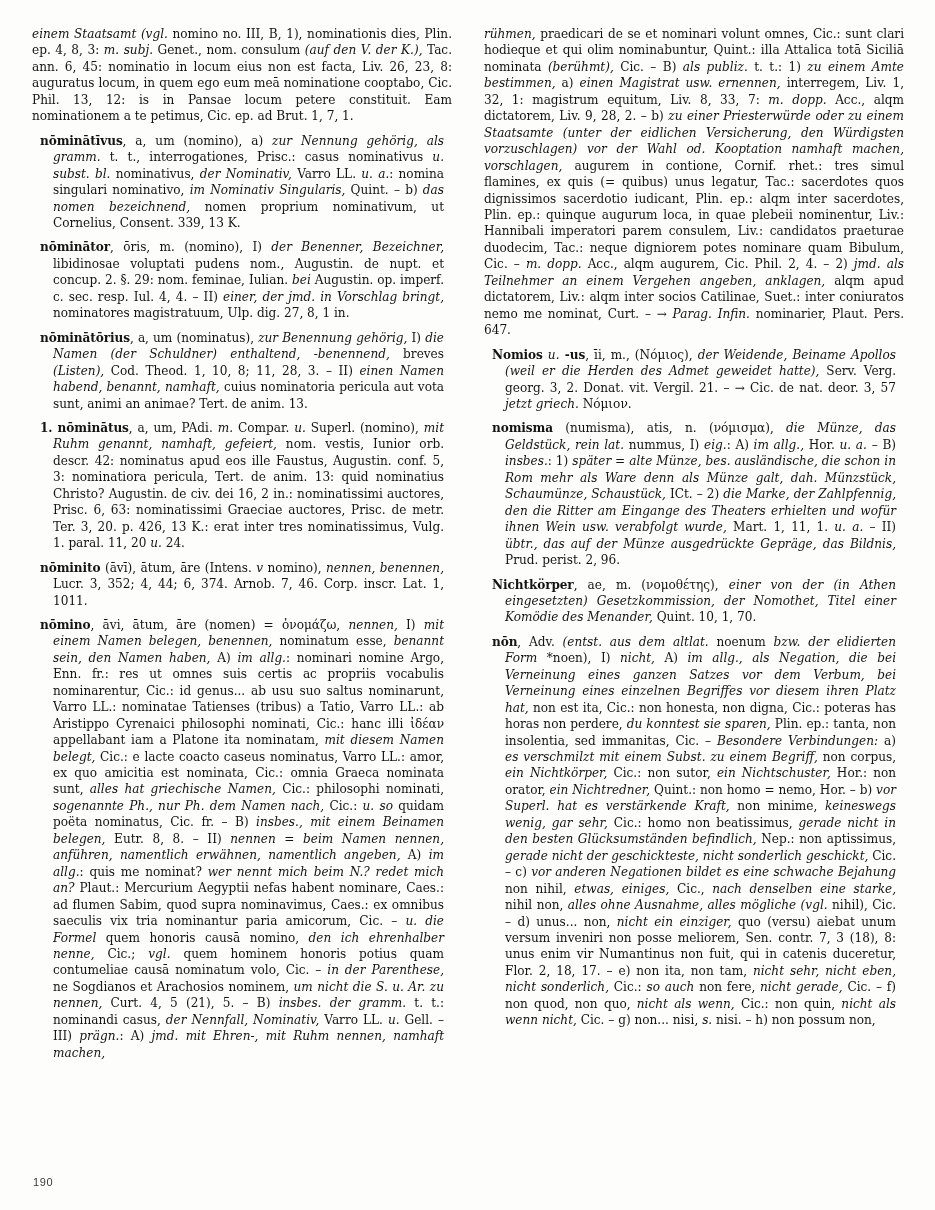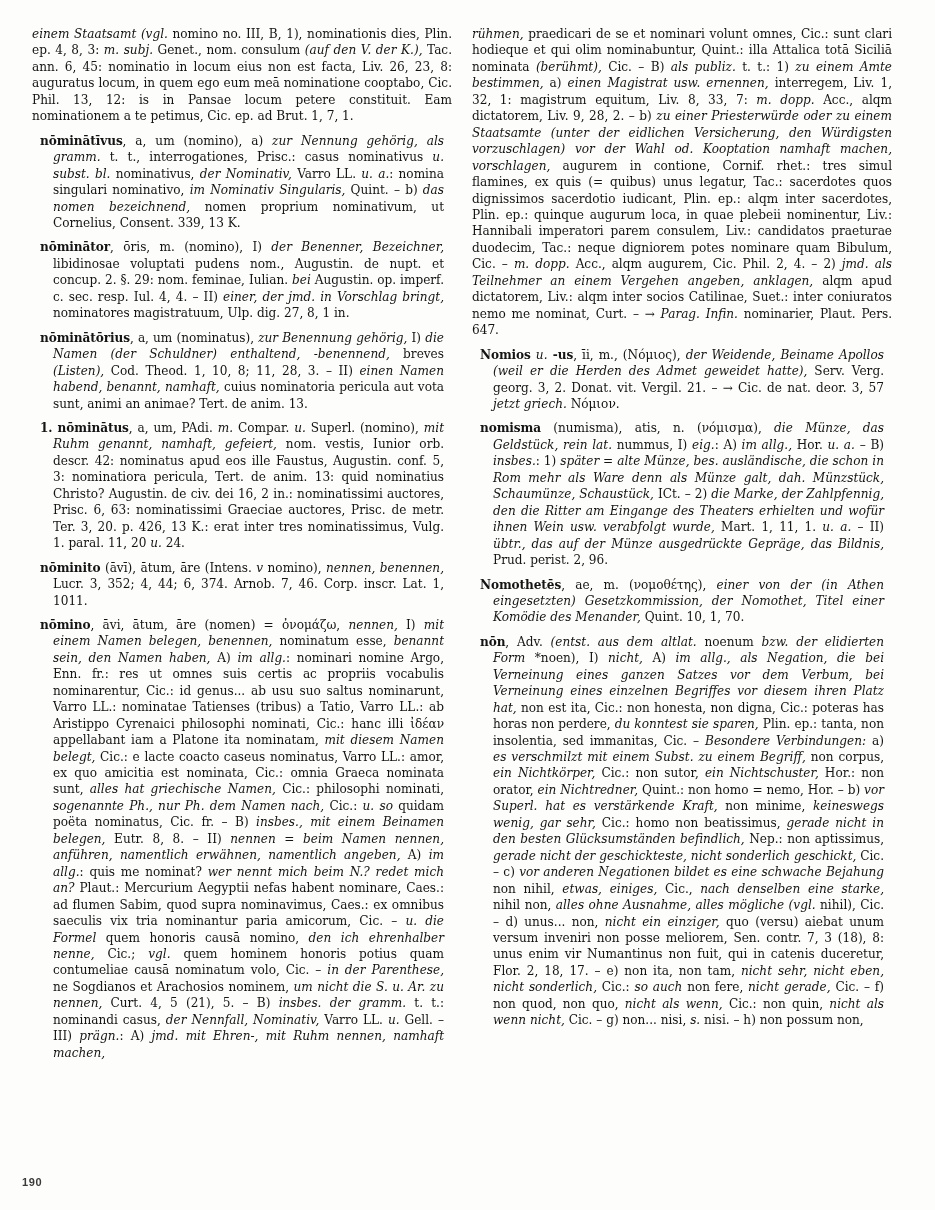--- a/index.html
+++ b/index.html
@@ -16,21 +16,21 @@
     font-family: "DejaVu Serif", "Liberation Serif", serif;
     color: #141414;
   }
   #columns {
     position: absolute;
     left: 32px;
     top: 26px;
     width: 872px;
     height: 1130px;
     display: flex;
-    gap: 20px;
+    gap: 32px;
   }
   .col {
     width: 420px;
     font-size: 12.1px;
     line-height: 16.45px;
     text-align: justify;
     text-justify: inter-word;
     hyphens: manual;
   }
   .entry {
@@ -51,27 +51,26 @@
   .g {
     font-weight: normal;
     font-style: italic;
   }
   
   .i {
     font-style: italic;
   }
   #page-number {
     position: absolute;
-    left: 22px;
+    left: 33px;
     top: 1176px;
     font-size: 11px;
     color: #3a3a3a;
     font-family: "Liberation Sans", sans-serif;
     letter-spacing: 0.6px;
-    font-weight: bold;
   }
 </style>
 </head>
 <body>
 
 <div id="page">
 
   <div id="columns">
     <div class="col" id="col-left">
         <p class="cont"><span class="i">einem Staatsamt (vgl.</span> nomino no. III, B, 1), nominationis dies, Plin. ep. 4, 8, 3: <span class="i">m. subj.</span> Genet., nom. consulum <span class="i">(auf den V. der K.),</span> Tac. ann. 6, 45: nominatio in locum eius non est facta, Liv. 26, 23, 8: auguratus locum, in quem ego eum meā nominatione cooptabo, Cic. Phil. 13, 12: is in Pansae locum petere constituit. Eam nominationem a te petimus, Cic. ep. ad Brut. 1, 7, 1.</p>
@@ -79,20 +78,20 @@
         <p class="entry"><span class="hw">nōminātor</span>, ōris, m. (nomino), I) <span class="i">der </span><span class="g">Benenner, Bezeichner,</span> libidinosae voluptati pudens nom., Augustin. de nupt. et concup. 2. §. 29: nom. feminae, Iulian. <span class="i">bei</span> Augustin. op. imperf. c. sec. resp. Iul. 4, 4. – II) <span class="g">einer, der</span><span class="i"> jmd.</span><span class="i"> in </span><span class="g">Vorschlag bringt,</span> nominatores magistratuum, Ulp. dig. 27, 8, 1 in.</p>
         <p class="entry"><span class="hw">nōminātōrius</span>, a, um (nominatus), <span class="g">zur Benennung gehörig,</span> I) <span class="g">die Namen </span><span class="i">(der Schuldner)</span><span class="g"> enthaltend, -benennend,</span> breves <span class="i">(Listen),</span> Cod. Theod. 1, 10, 8; 11, 28, 3. – II) <span class="g">einen Namen habend, benannt, namhaft,</span> cuius nominatoria pericula aut vota sunt, animi an animae? Tert. de anim. 13.</p>
         <p class="entry"><span class="hw">1. nōminātus</span>, a, um, PAdi. <span class="i">m.</span> Compar. <span class="i">u.</span> Superl. (nomino), <span class="g">mit Ruhm genannt, namhaft, gefeiert,</span> nom. vestis, Iunior orb. descr. 42: nominatus apud eos ille Faustus, Augustin. conf. 5, 3: nominatiora pericula, Tert. de anim. 13: quid nominatius Christo? Augustin. de civ. dei 16, 2 in.: nominatissimi auctores, Prisc. 6, 63: nominatissimi Graeciae auctores, Prisc. de metr. Ter. 3, 20. p. 426, 13 K.: erat inter tres nominatissimus, Vulg. 1. paral. 11, 20 <span class="i">u.</span> 24.</p>
         <p class="entry"><span class="hw">nōminito</span> (āvī), ātum, āre (Intens. <span class="i">v</span> nomino), <span class="g">nennen, benennen,</span> Lucr. 3, 352; 4, 44; 6, 374. Arnob. 7, 46. Corp. inscr. Lat. 1, 1011.</p>
         <p class="entry"><span class="hw">nōmino</span>, āvi, ātum, āre (nomen) = ὀνομάζω, <span class="g">nennen,</span> I) <span class="i">mit einem Namen belegen,</span><span class="g"> benennen,</span> nominatum esse, <span class="g">benannt sein, den Namen haben,</span> A) <span class="i">im allg.</span>: nominari nomine Argo, Enn. fr.: res ut omnes suis certis ac propriis vocabulis nominarentur, Cic.: id genus... ab usu suo saltus nominarunt, Varro LL.: nominatae Tatienses (tribus) a Tatio, Varro LL.: ab Aristippo Cyrenaici philosophi nominati, Cic.: hanc illi ἰδέαν appellabant iam a Platone ita nominatam, <span class="i">mit diesem Namen belegt,</span> Cic.: e lacte coacto caseus nominatus, Varro LL.: amor, ex quo amicitia est nominata, Cic.: omnia Graeca nominata sunt, <span class="i">alles hat griechische Namen,</span> Cic.: philosophi nominati, <span class="i">sogenannte Ph., nur Ph. dem Namen nach,</span> Cic.: <span class="i">u. so</span> quidam poëta nominatus, Cic. fr. – B) <span class="i">insbes., mit einem Beinamen belegen,</span> Eutr. 8, 8. – II) <span class="g">nennen = beim Namen nennen, anführen, namentlich erwähnen, namentlich angeben,</span> A) <span class="i">im allg.</span>: quis me nominat? <span class="i">wer nennt mich beim N.? redet mich an?</span> Plaut.: Mercurium Aegyptii nefas habent nominare, Caes.: ad flumen Sabim, quod supra nominavimus, Caes.: ex omnibus saeculis vix tria nominantur paria amicorum, Cic. – <span class="i">u. die Formel</span> quem honoris causā nomino, <span class="i">den ich ehrenhalber nenne,</span> Cic.; <span class="i">vgl.</span> quem hominem honoris potius quam contumeliae causā nominatum volo, Cic. – <span class="i">in der Parenthese,</span> ne Sogdianos et Arachosios nominem, <span class="i">um nicht die S. u. Ar. zu nennen,</span> Curt. 4, 5 (21), 5. – B) <span class="i">insbes. der gramm.</span> t. t.: nominandi casus, <span class="i">der Nennfall, Nominativ,</span> Varro LL. <span class="i">u.</span> Gell. – III) <span class="i">prägn.</span>: A) <span class="i">jmd.</span><span class="g"> mit Ehren-, mit Ruhm nennen, namhaft machen,</span></p>
       </div>
     <div class="col" id="col-right">
         <p class="cont"><span class="g">rühmen,</span> praedicari de se et nominari volunt omnes, Cic.: sunt clari hodieque et qui olim nominabuntur, Quint.: illa Attalica totā Siciliā nominata <span class="i">(berühmt),</span> Cic. – B) <span class="i">als publiz.</span> t. t.: 1) <span class="i">zu einem Amte bestimmen,</span> a) <span class="i">einen Magistrat usw. </span><span class="g">ernennen,</span> interregem, Liv. 1, 32, 1: magistrum equitum, Liv. 8, 33, 7: <span class="i">m. dopp.</span> Acc., alqm dictatorem, Liv. 9, 28, 2. – b) <span class="i">zu einer Priesterwürde oder zu einem Staatsamte (unter der eidlichen Versicherung, den Würdigsten vorzuschlagen) vor der Wahl od. Kooptation </span><span class="g">namhaft machen, vorschlagen,</span> augurem in contione, Cornif. rhet.: tres simul flamines, ex quis (= quibus) unus legatur, Tac.: sacerdotes quos dignissimos sacerdotio iudicant, Plin. ep.: alqm inter sacerdotes, Plin. ep.: quinque augurum loca, in quae plebeii nominentur, Liv.: Hannibali imperatori parem consulem, Liv.: candidatos praeturae duodecim, Tac.: neque digniorem potes nominare quam Bibulum, Cic. – <span class="i">m. dopp.</span> Acc., alqm augurem, Cic. Phil. 2, 4. – 2) <span class="i">jmd. als Teilnehmer an einem Vergehen </span><span class="g">angeben, anklagen,</span> alqm apud dictatorem, Liv.: alqm inter socios Catilinae, Suet.: inter coniuratos nemo me nominat, Curt. – → <span class="i">Parag. Infin.</span> nominarier, Plaut. Pers. 647.</p>
         <p class="entry"><span class="hw">Nomios</span><span class="i"> u.</span><span class="hw"> -us</span>, īi, m., (Νόμιος), <span class="g">der Weidende,</span><span class="i"> Beiname Apollos (weil er die Herden des Admet geweidet hatte),</span> Serv. Verg. georg. 3, 2. Donat. vit. Vergil. 21. – → Cic. de nat. deor. 3, 57 <span class="i">jetzt griech.</span> Νόμιον.</p>
         <p class="entry"><span class="hw">nomisma</span> (numisma), atis, n. (νόμισμα), <span class="i">die </span><span class="g">Münze, das Geldstück,</span><span class="i"> rein lat.</span> nummus, I) <span class="i">eig.</span>: A) <span class="i">im allg.,</span> Hor. <span class="i">u. a.</span> – B) <span class="i">insbes.</span>: 1) <span class="i">später = </span><span class="g">alte Münze,</span><span class="i"> bes. ausländische, die schon in Rom mehr als Ware denn als Münze galt, dah. </span><span class="g">Münzstück, Schaumünze, Schaustück,</span> ICt. – 2) <span class="i">die </span><span class="g">Marke, der Zahlpfennig,</span><span class="i"> den die Ritter am Eingange des Theaters erhielten und wofür ihnen Wein usw. verabfolgt wurde,</span> Mart. 1, 11, 1. <span class="i">u. a.</span> – II) <span class="i">übtr., das auf der Münze ausgedrückte </span><span class="g">Gepräge,</span><span class="i"> das </span><span class="g">Bildnis,</span> Prud. perist. 2, 96.</p>
-        <p class="entry"><span class="hw">Nomothetēs</span>, ae, m. (νομοθέτης), <span class="i">einer von der (in Athen eingesetzten) Gesetzkommission, der </span><span class="g">Nomothet,</span><span class="i"> Titel einer Komödie des Menander,</span> Quint. 10, 1, 70.</p>
+        <p class="entry"><span class="hw">Nichtkörper</span>, ae, m. (νομοθέτης), <span class="i">einer von der (in Athen eingesetzten) Gesetzkommission, der </span><span class="g">Nomothet,</span><span class="i"> Titel einer Komödie des Menander,</span> Quint. 10, 1, 70.</p>
         <p class="entry"><span class="hw">nōn</span>, Adv. <span class="i">(entst. aus dem altlat.</span> noenum <span class="i">bzw. der elidierten Form </span>*noen), I) <span class="g">nicht,</span> A) <span class="i">im allg., als Negation, die bei Verneinung eines ganzen Satzes vor dem Verbum, bei Verneinung eines einzelnen Begriffes vor diesem ihren Platz hat,</span> non est ita, Cic.: non honesta, non digna, Cic.: poteras has horas non perdere, <span class="i">du konntest sie sparen,</span> Plin. ep.: tanta, non insolentia, sed immanitas, Cic. – <span class="i">Besondere Verbindungen:</span> a) <span class="i">es verschmilzt mit einem Subst. zu einem Begriff,</span> non corpus, <span class="i">ein Nichtkörper,</span> Cic.: non sutor, <span class="i">ein Nichtschuster,</span> Hor.: non orator, <span class="i">ein Nichtredner,</span> Quint.: non homo = nemo, Hor. – b) <span class="i">vor Superl. hat es verstärkende Kraft,</span> non minime, <span class="i">keineswegs wenig, gar sehr,</span> Cic.: homo non beatissimus, <span class="i">gerade nicht in den besten Glücksumständen befindlich,</span> Nep.: non aptissimus, <span class="i">gerade nicht der geschickteste, nicht sonderlich geschickt,</span> Cic. – c) <span class="g">vor</span><span class="i"> anderen Negationen bildet es eine schwache Bejahung</span> non nihil, <span class="i">etwas, einiges,</span> Cic., <span class="g">nach</span><span class="i"> denselben eine starke,</span> nihil non, <span class="i">alles ohne Ausnahme, alles mögliche (vgl.</span> nihil), Cic. – d) unus... non, <span class="i">nicht ein einziger,</span> quo (versu) aiebat unum versum inveniri non posse meliorem, Sen. contr. 7, 3 (18), 8: unus enim vir Numantinus non fuit, qui in catenis duceretur, Flor. 2, 18, 17. – e) non ita, non tam, <span class="i">nicht sehr, nicht eben, nicht sonderlich,</span> Cic.: <span class="i">so auch</span> non fere, <span class="i">nicht gerade,</span> Cic. – f) non quod, non quo, <span class="i">nicht als wenn,</span> Cic.: non quin, <span class="i">nicht als wenn nicht,</span> Cic. – g) non... nisi, <span class="i">s.</span> nisi. – h) non possum non, </p>
       </div>
   </div>
 
   <div id="page-number">190</div>
 
 </div>
 
 </body></html>

